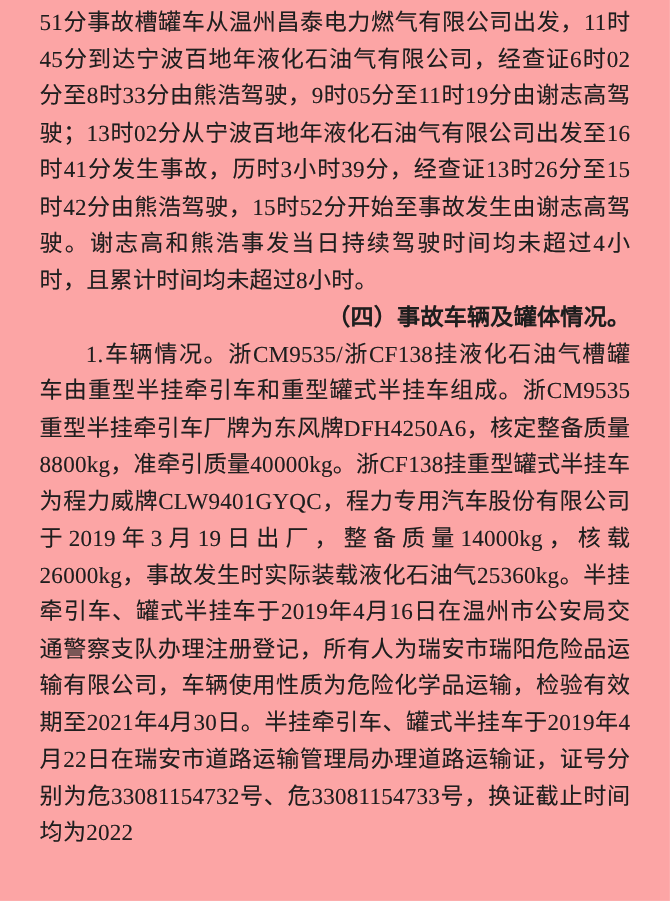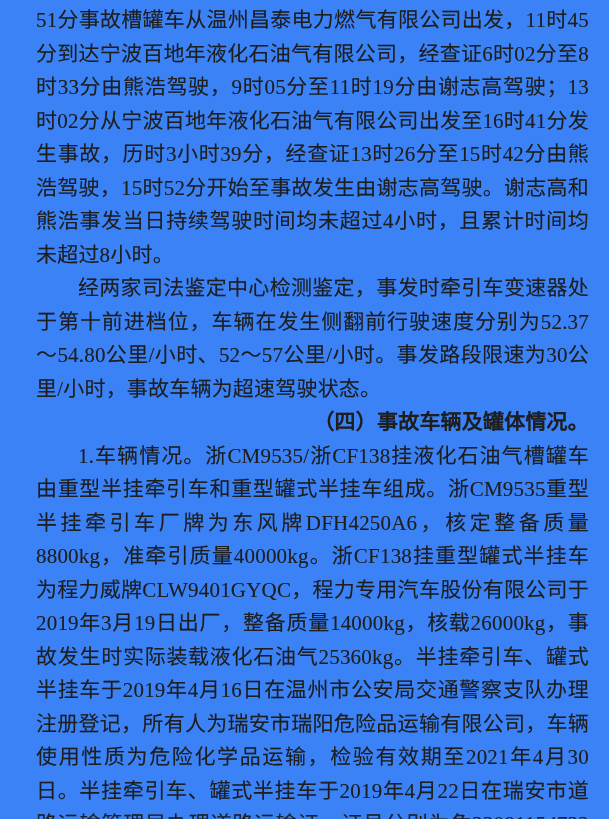--- a/index.html
+++ b/index.html
@@ -5,23 +5,23 @@
   html, body {
     margin: 0;
     padding: 0;
     background: #fbfbf9;
   }
   .page {
     position: relative;
     width: 609px;
     height: 819px;
     box-sizing: border-box;
-    background: #3b82f6;
+    background: #fca5a5;
     overflow: hidden;
-    padding: 4px 20px 0 36px;
+    padding: 4px 36px 0 36px;
     font-family: "Liberation Serif", "DejaVu Serif", serif;
     font-size: 21px;
     line-height: 33.5px;
     color: #1e1e1e;
     letter-spacing: 0.2px;
     text-shadow: 0 0 0.6px rgba(30,30,30,0.35);
   }
   .para {
     margin: 0;
     text-align: justify;
@@ -38,16 +38,15 @@
     font-weight: bold;
     text-indent: 2em;
     text-align: right;
   }
 </style>
 </head>
 <body>
 
 <div class="page">
   <p class="para">51分事故槽罐车从温州昌泰电力燃气有限公司出发，11时45分到达宁波百地年液化石油气有限公司，经查证6时02分至8时33分由熊浩驾驶，9时05分至11时19分由谢志高驾驶；13时02分从宁波百地年液化石油气有限公司出发至16时41分发生事故，历时3小时39分，经查证13时26分至15时42分由熊浩驾驶，15时52分开始至事故发生由谢志高驾驶。谢志高和熊浩事发当日持续驾驶时间均未超过4小时，且累计时间均未超过8小时。</p>
-  <p class="para indent">经两家司法鉴定中心检测鉴定，事发时牵引车变速器处于第十前进档位，车辆在发生侧翻前行驶速度分别为52.37～54.80公里/小时、52～57公里/小时。事发路段限速为30公里/小时，事故车辆为超速驾驶状态。</p>
   <p class="heading">（四）事故车辆及罐体情况。</p>
   <p class="para indent"><span class="bold">1.车辆情况。</span><span>浙CM9535/浙CF138挂液化石油气槽罐车由重型半挂牵引车和重型罐式半挂车组成。浙CM9535重型半挂牵引车厂牌为东风牌DFH4250A6，核定整备质量8800kg，准牵引质量40000kg。浙CF138挂重型罐式半挂车为程力威牌CLW9401GYQC，程力专用汽车股份有限公司于2019年3月19日出厂，整备质量14000kg，核载26000kg，事故发生时实际装载液化石油气25360kg。半挂牵引车、罐式半挂车于2019年4月16日在温州市公安局交通警察支队办理注册登记，所有人为瑞安市瑞阳危险品运输有限公司，车辆使用性质为危险化学品运输，检验有效期至2021年4月30日。半挂牵引车、罐式半挂车于2019年4月22日在瑞安市道路运输管理局办理道路运输证，证号分别为危33081154732号、危33081154733号，换证截止时间均为2022</span></p>
 </div>
 
 </body></html>

